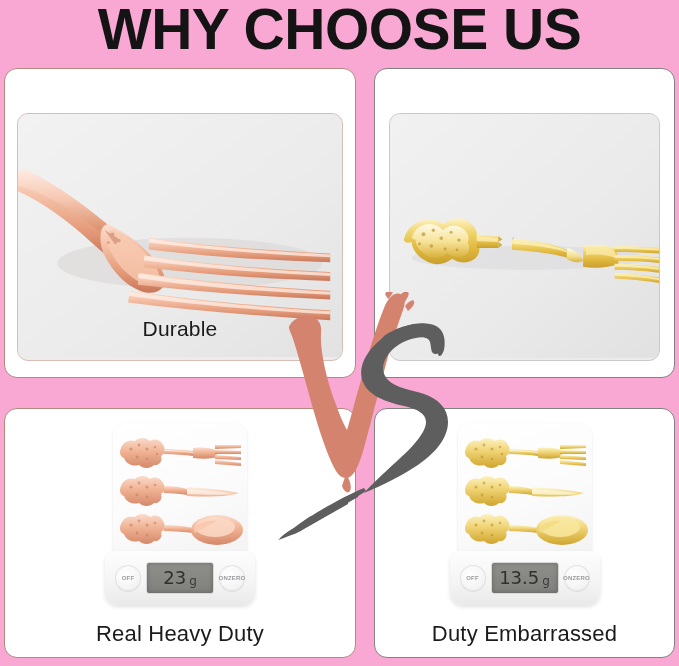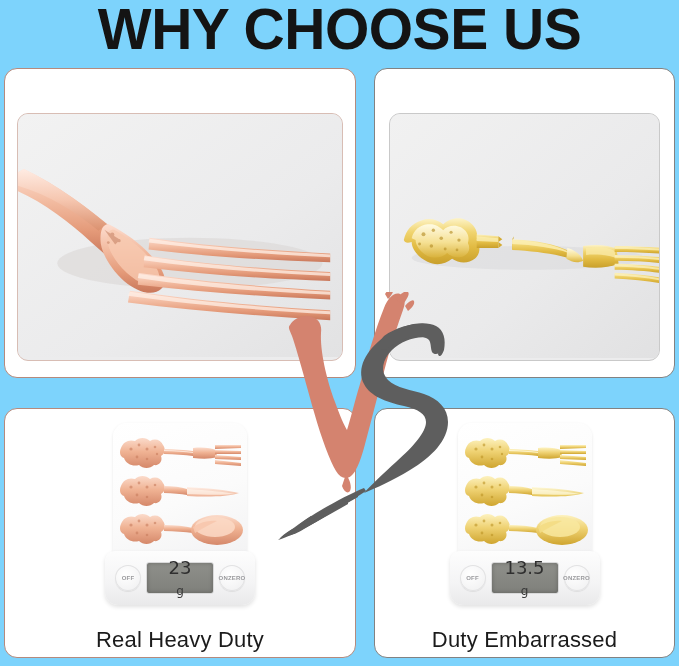--- a/index.html
+++ b/index.html
@@ -3,21 +3,21 @@
 <meta charset="utf-8">
 <title>Why Choose Us</title>
 <style>
   * { margin:0; padding:0; box-sizing:border-box; }
   html,body{ background:#ffffff; }
   body{
     width:679px; height:666px;
     font-family:"Liberation Sans","DejaVu Sans",sans-serif;
     position:relative; overflow:hidden;
   }
-  #stage{ position:relative; width:679px; height:666px; background:#7dd3fc; }
+  #stage{ position:relative; width:679px; height:666px; background:#f9a8d4; }
 
   
   .title{
     position:absolute; left:0; top:-2px; width:679px;
     text-align:center;
     font-size:57px; line-height:62px;
     font-weight:700;
     letter-spacing:-0.5px;
     color:#141414;
     white-space:nowrap;
@@ -54,21 +54,21 @@
   .panel-label{
     position:absolute; left:0; right:0; bottom:10px;
     text-align:center;
     font-size:21px; color:#1b1b1b; font-weight:400;
     letter-spacing:0.2px;
   }
   .panel-tl .panel-label,.panel-tr .panel-label{
     bottom:auto; top:248px; font-size:21px;
   }
   .panel-bl .panel-label,.panel-br .panel-label{
-    bottom:4px; font-size:22px;
+    bottom:10px; font-size:22px;
   }
 
   
   .fork-closeup{ position:absolute; inset:0; }
 
   
   .fork-broken{ position:absolute; inset:0; }
 
   
   .scale-wrap{
@@ -99,21 +99,20 @@
   }
   .scale-btn.left{ left:10px; }
   .scale-btn.right{ right:10px; }
   .lcd{
     position:absolute; left:41px; top:11px; width:68px; height:32px;
     background:linear-gradient(180deg,#8e8f8a 0%,#7f807b 100%);
     border:1.6px solid #d9d9da;
     border-radius:3px;
     display:flex; align-items:center; justify-content:center; gap:3px;
     box-shadow:inset 0 0 4px rgba(0,0,0,.25);
-    flex-direction:column;
   }
   .lcd-val{
     font-family:"DejaVu Sans",sans-serif;
     font-size:18px; font-weight:400; color:#2f2f2f; line-height:18px;
   }
   .lcd-unit{
     font-family:"DejaVu Sans",sans-serif;
     font-size:12px; color:#3a3a3a; line-height:12px; padding-top:5px;
   }
 
@@ -181,20 +180,21 @@
         </g>
 
         <g fill="#b96f50" opacity=".45">
           <circle cx="96" cy="123" r="2.2"></circle>
           <circle cx="103" cy="129" r="1.6"></circle>
           <circle cx="92" cy="131" r="1.4"></circle>
           <path d="M88 118 L104 128 L99 133 Z"></path>
         </g>
       </svg>
     </div>
+    <div class="panel-label">Durable</div>
   </div>
 
   <div class="panel panel-tr gray">
     <div class="card card-tr gray-card">
       <svg class="fork-broken" viewBox="0 0 273 248" preserveAspectRatio="xMidYMid slice">
         <defs>
           <linearGradient id="gdA" x1="0" y1="0" x2="0" y2="1">
             <stop offset="0%" stop-color="#fdf3c6"></stop>
             <stop offset="30%" stop-color="#f0d46f"></stop>
             <stop offset="62%" stop-color="#e2bb43"></stop>

